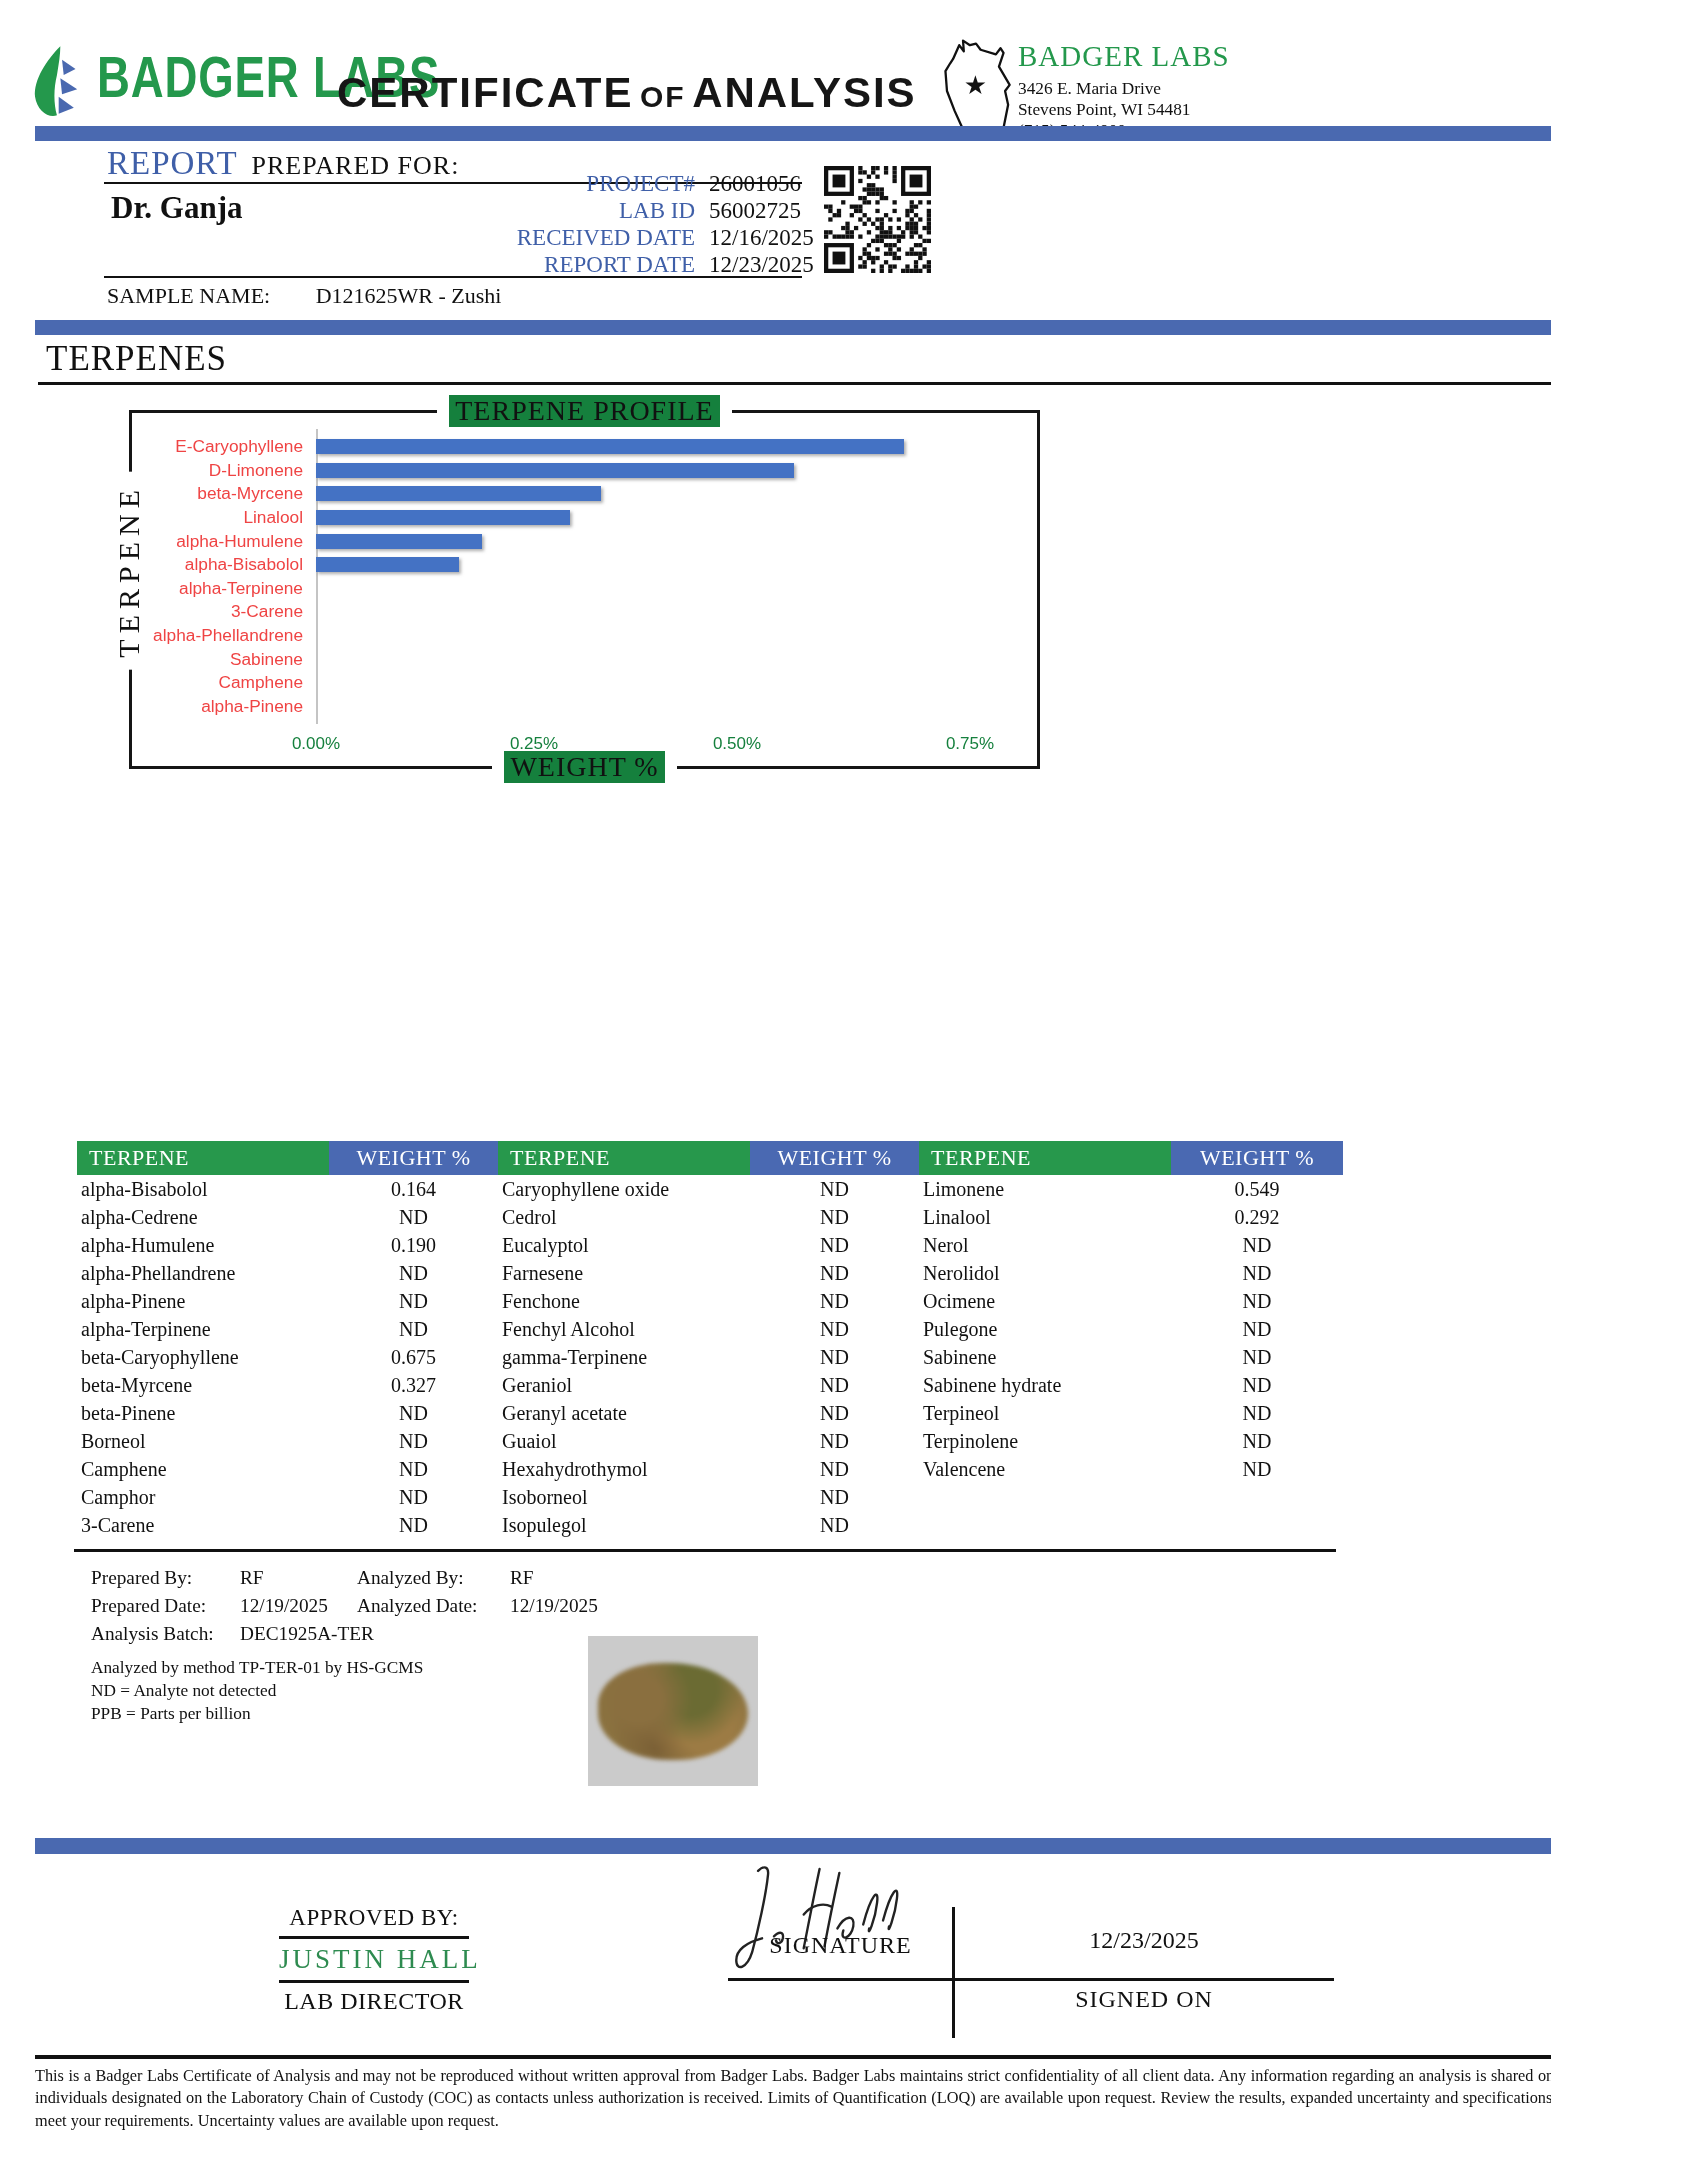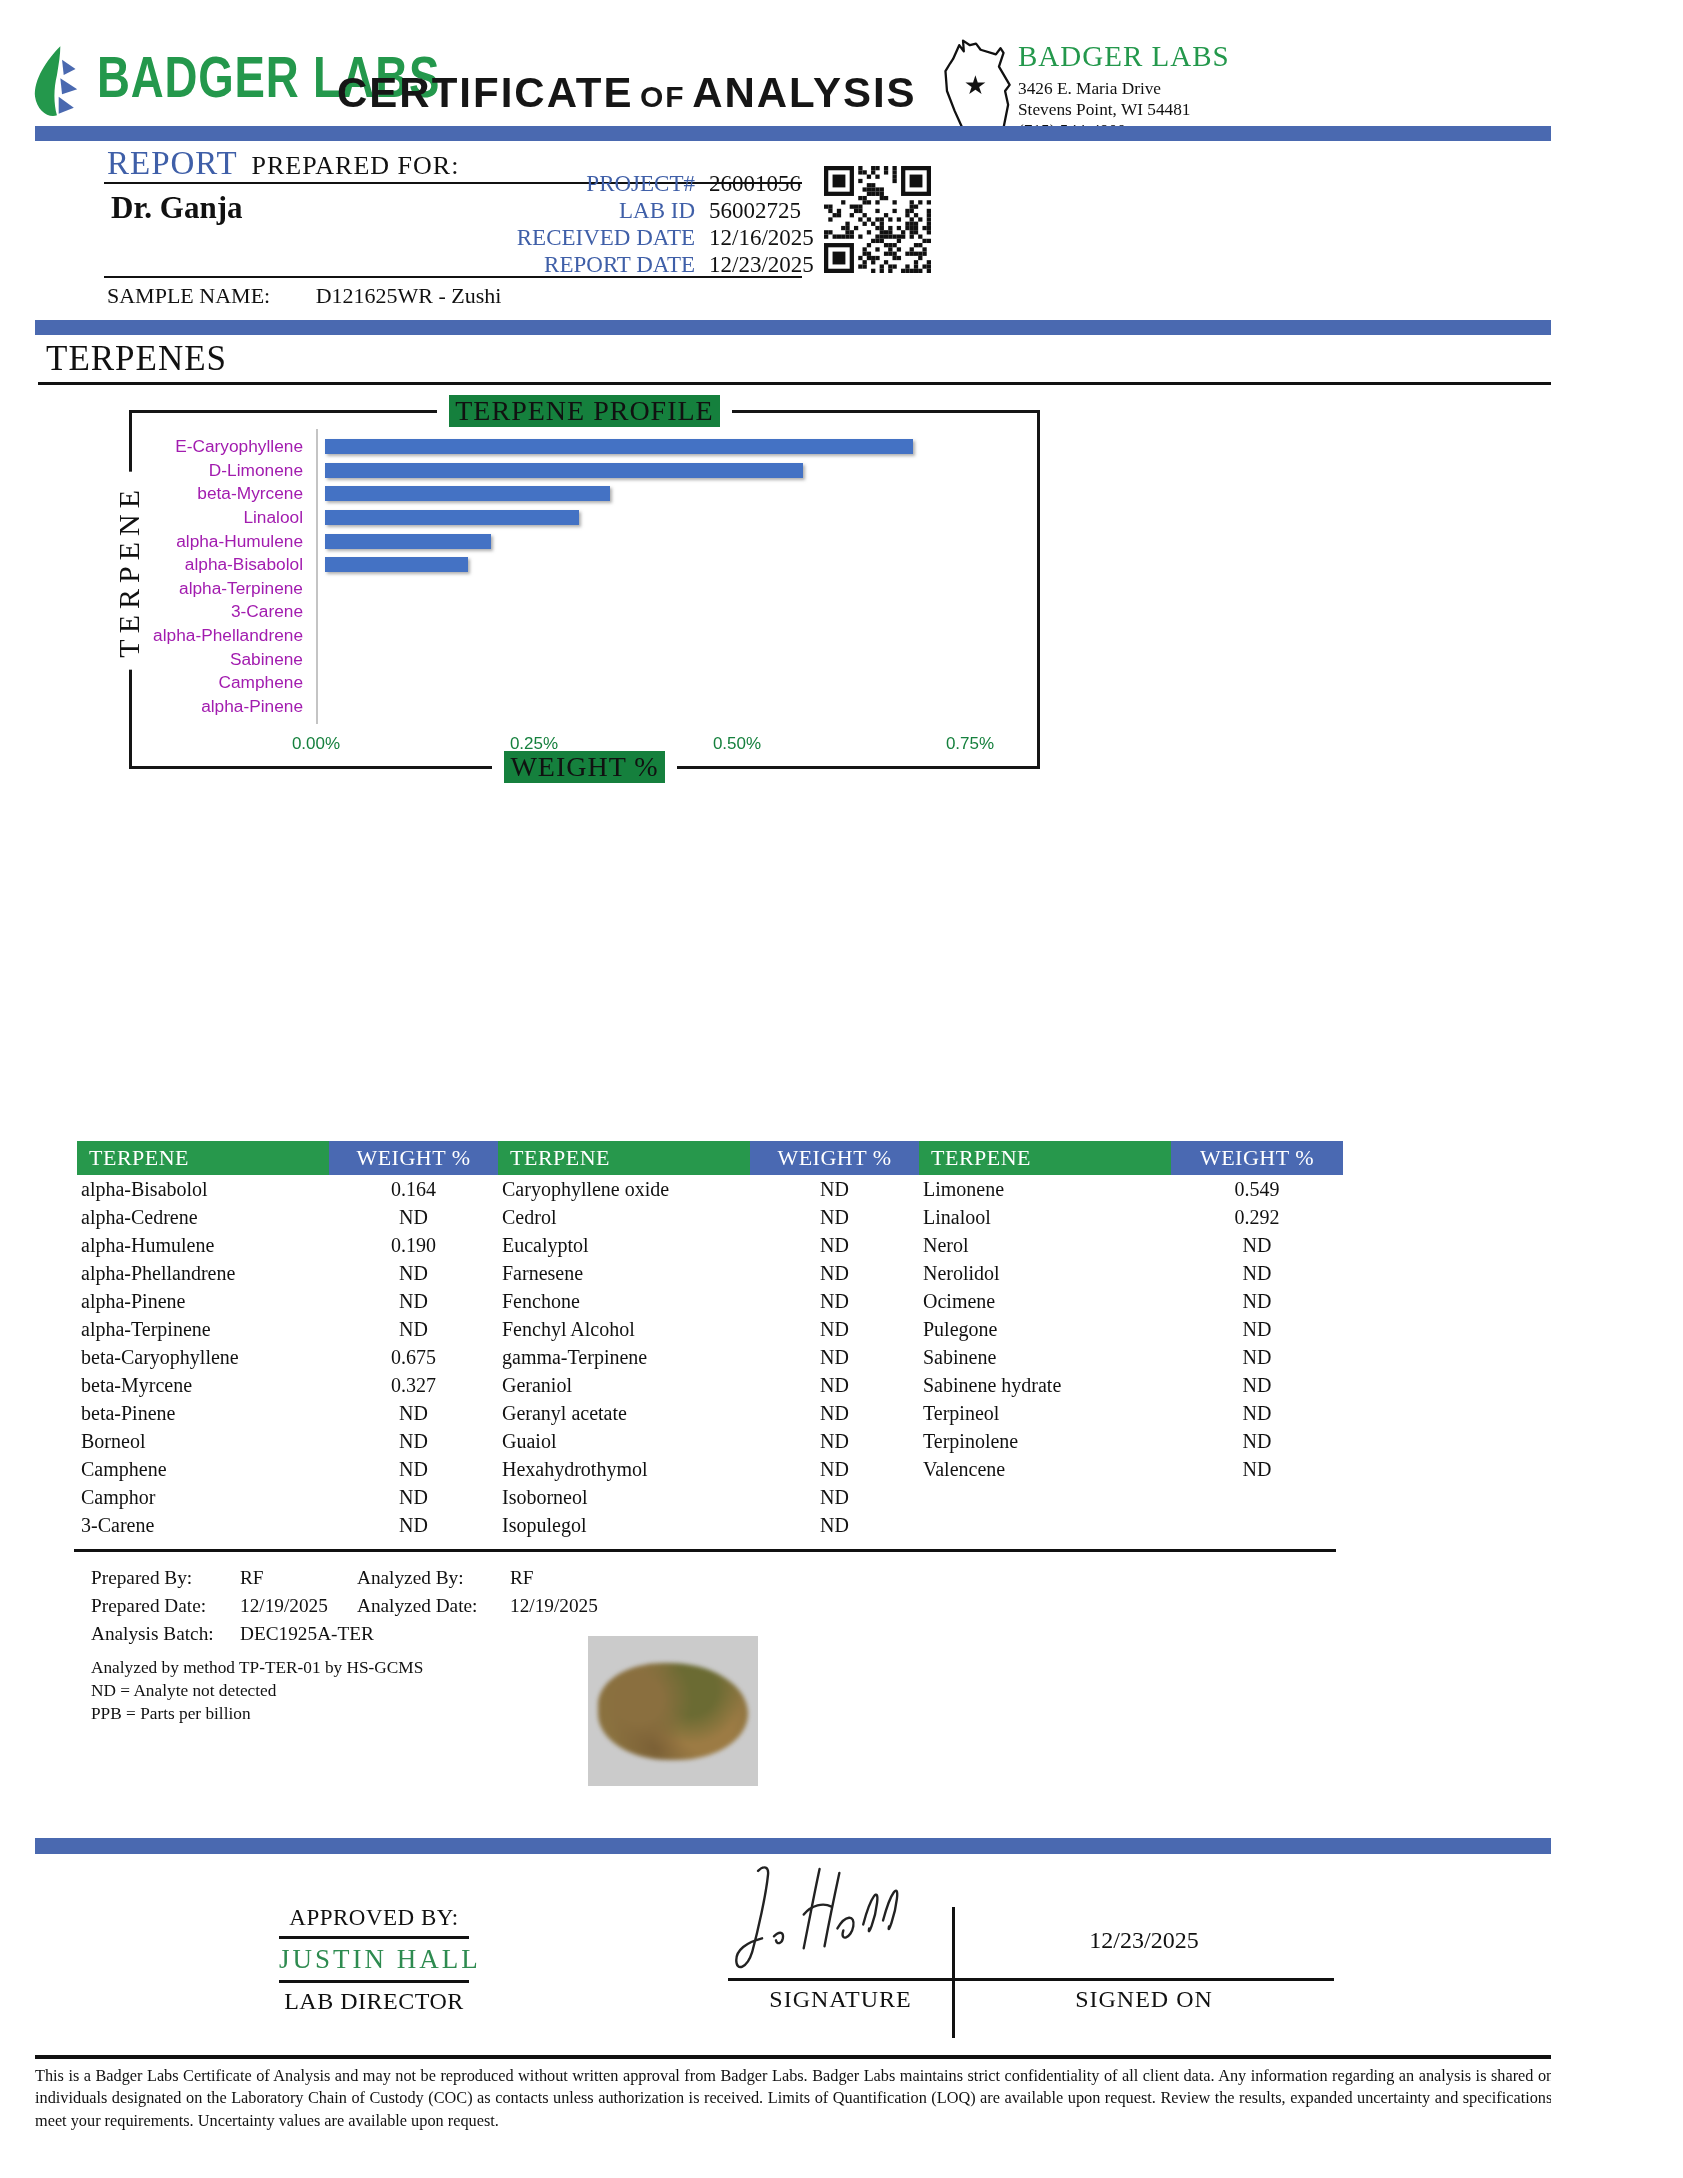--- a/index.html
+++ b/index.html
@@ -49,22 +49,22 @@
   .chart-side.l{left:0}.chart-side.r{right:0}
   .chart-cap{position:absolute;left:0;right:0;height:30px;display:flex;align-items:center;gap:12px}
   .chart-cap .seg{flex:1;height:3px;background:#151515}
   .chart-cap.top{top:-15px}
   .chart-cap.bot{bottom:-15px}
   .chart-title{font-size:28px;letter-spacing:1px;white-space:nowrap;background:#15803d;padding:0 6px}
   .yleg{position:absolute;left:-19px;top:61px;writing-mode:vertical-rl;transform:rotate(180deg);
         background:#fff;padding:12px 0;font-size:30px;letter-spacing:6px;line-height:38px}
   .plot{position:absolute;left:14px;top:24px;right:8px}
   .crow{display:flex;align-items:center;height:23.6px;position:relative}
-  .clabel{flex:none;width:160px;text-align:right;padding-right:22px;
-          font-family:"Liberation Sans",sans-serif;font-size:17.3px;color:#a21caf;white-space:nowrap}
+  .clabel{flex:none;width:160px;text-align:right;padding-right:13px;
+          font-family:"Liberation Sans",sans-serif;font-size:17.3px;color:#ef4444;white-space:nowrap}
   .cbar{height:15px;background:#4472c4;box-shadow:2px 2px 3px rgba(110,110,110,.55)}
   .vaxis{position:absolute;left:187px;top:18px;height:295px;width:2px;background:#c4c4c4}
   .xticks{position:absolute;left:14px;right:8px;top:323px;height:22px}
   .xtick{position:absolute;transform:translateX(-50%);font-family:"Liberation Sans",sans-serif;
          font-size:17px;color:#15803d;white-space:nowrap}
 
   
   .ttable{left:77px;top:1141px;width:1268px;display:grid;
           grid-template-columns:252px 169px 252px 169px 252px 172px}
   .th{height:34px;display:flex;align-items:center;color:#fff;font-size:22px;letter-spacing:0.5px}
@@ -94,21 +94,21 @@
 
   
   .approve-box{left:279px;top:1905px;width:190px;text-align:center}
   .approve-label{font-size:23px;letter-spacing:0.5px}
   .approve-line{height:3px;background:#111;margin:5px 0}
   .approver{font-size:27px;color:#2e8b50;letter-spacing:3px;margin:3px 0 4px;white-space:nowrap}
   .approver-title{font-size:24px;margin-top:5px;letter-spacing:0.5px;white-space:nowrap}
   .sig-svg{left:721px;top:1857px}
   .sig-hline{left:728px;top:1978px;width:606px;height:3px}
   .sig-vline{left:952px;top:1907px;width:3px;height:131px}
-  .sig-label{left:728px;top:1986px;width:225px;text-align:center;font-size:24px;letter-spacing:1px}
+  .sig-label{left:728px;top:1932px;width:225px;text-align:center;font-size:24px;letter-spacing:1px}
   .signed-date{left:955px;top:1927px;width:378px;text-align:center;font-size:24px}
   .signed-label{left:955px;top:1986px;width:378px;text-align:center;font-size:24px;letter-spacing:1px}
 
   
   .pagenum{left:1386px;top:2026px;width:265px;text-align:right;font-size:19px}
   .rule5{left:35px;top:2055px;width:1614px;height:4px}
   .disclaimer{left:35px;top:2065px;width:1614px;font-size:16.3px;line-height:1.38;text-align:justify}
 </style>
 </head>
 <body>

